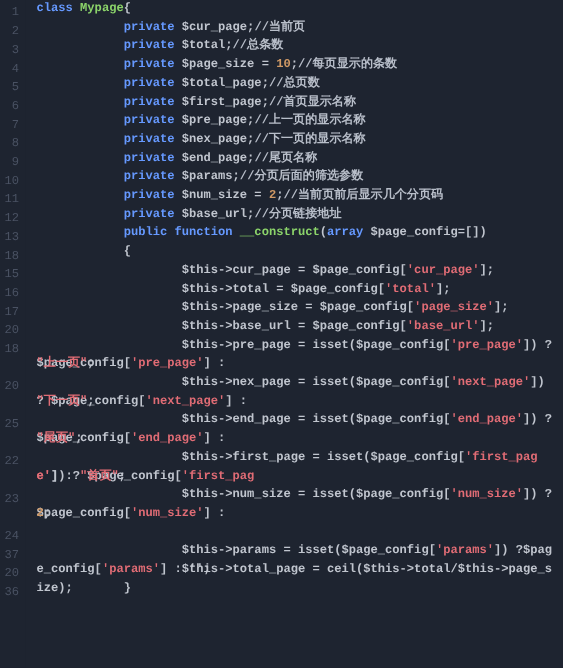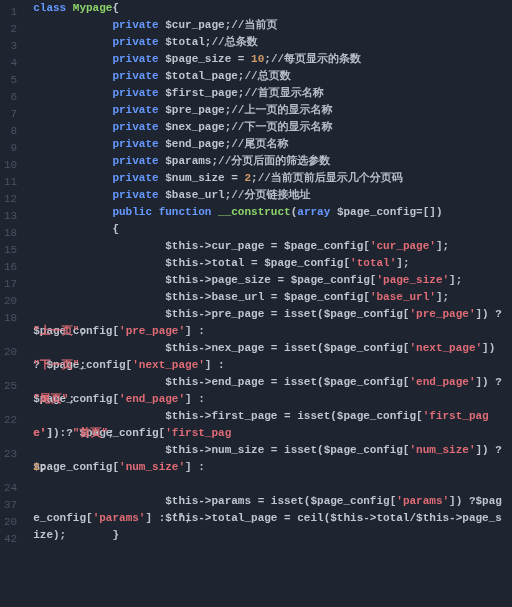--- a/index.html
+++ b/index.html
@@ -79,17 +79,17 @@
       <div></div>
       <div>25</div>
       <div></div>
       <div>22</div>
       <div></div>
       <div>23</div>
       <div></div>
       <div>24</div>
       <div>37</div>
       <div>20</div>
-      <div>42</div>
+      <div>36</div>
       <div></div>
     </div>
   <div class="code" id="code"><div class="line"><span></span><span class="kw">class </span><span class="name">Mypage</span><span class="op">{</span></div><div class="line"><span>            </span><span class="kw">private </span><span class="var">$cur_page</span><span class="op">;</span><span class="cmtw">//当前页</span></div><div class="line"><span>            </span><span class="kw">private </span><span class="var">$total</span><span class="op">;</span><span class="cmtw">//总条数</span></div><div class="line"><span>            </span><span class="kw">private </span><span class="var">$page_size = </span><span class="num">10</span><span class="op">;</span><span class="cmtw">//每页显示的条数</span></div><div class="line"><span>            </span><span class="kw">private </span><span class="var">$total_page</span><span class="op">;</span><span class="cmtw">//总页数</span></div><div class="line"><span>            </span><span class="kw">private </span><span class="var">$first_page</span><span class="op">;</span><span class="cmtw">//首页显示名称</span></div><div class="line"><span>            </span><span class="kw">private </span><span class="var">$pre_page</span><span class="op">;</span><span class="cmtw">//上一页的显示名称</span></div><div class="line"><span>            </span><span class="kw">private </span><span class="var">$nex_page</span><span class="op">;</span><span class="cmtw">//下一页的显示名称</span></div><div class="line"><span>            </span><span class="kw">private </span><span class="var">$end_page</span><span class="op">;</span><span class="cmtw">//尾页名称</span></div><div class="line"><span>            </span><span class="kw">private </span><span class="var">$params</span><span class="op">;</span><span class="cmtw">//分页后面的筛选参数</span></div><div class="line"><span>            </span><span class="kw">private </span><span class="var">$num_size = </span><span class="num">2</span><span class="op">;</span><span class="cmtw">//当前页前后显示几个分页码</span></div><div class="line"><span>            </span><span class="kw">private </span><span class="var">$base_url</span><span class="op">;</span><span class="cmtw">//分页链接地址</span></div><div class="line"><span>            </span><span class="kw">public function </span><span class="name">__construct</span><span class="op">(</span><span class="kw">array </span><span class="var">$page_config</span><span class="op">=[])</span></div><div class="line"><span>            </span><span class="op">{</span></div><div class="line"><span>                    </span><span class="var">$this-&gt;cur_page = $page_config[</span><span class="str">'cur_page'</span><span class="var">];</span></div><div class="line"><span>                    </span><span class="var">$this-&gt;total = $page_config[</span><span class="str">'total'</span><span class="var">];</span></div><div class="line"><span>                    </span><span class="var">$this-&gt;page_size = $page_config[</span><span class="str">'page_size'</span><span class="var">];</span></div><div class="line"><span>                    </span><span class="var">$this-&gt;base_url = $page_config[</span><span class="str">'base_url'</span><span class="var">];</span></div><div class="line"><span>                    </span><span class="var">$this-&gt;pre_page = isset($page_config[</span><span class="str">'pre_page'</span><span class="var">]) ? $page_config[</span><span class="str">'pre_page'</span><span class="var">] : </span></div><div class="line"><span class="str">"上一页"</span><span class="var">;</span></div><div class="line"><span>                    </span><span class="var">$this-&gt;nex_page = isset($page_config[</span><span class="str">'next_page'</span><span class="var">]) ? $page_config[</span><span class="str">'next_page'</span><span class="var">] : </span></div><div class="line"><span class="str">"下一页"</span><span class="var">;</span></div><div class="line"><span>                    </span><span class="var">$this-&gt;end_page = isset($page_config[</span><span class="str">'end_page'</span><span class="var">]) ? $page_config[</span><span class="str">'end_page'</span><span class="var">] : </span></div><div class="line"><span class="str">"尾页"</span><span class="var">;</span></div><div class="line"><span>                    </span><span class="var">$this-&gt;first_page = isset($page_config[</span><span class="str">'first_page'</span><span class="var">]) ? $page_config[</span><span class="str">'first_pag</span></div><div class="line"><span class="str">e'</span><span class="var">] : </span><span class="str">"首页"</span><span class="var">;</span></div><div class="line"><span>                    </span><span class="var">$this-&gt;num_size = isset($page_config[</span><span class="str">'num_size'</span><span class="var">]) ? $page_config[</span><span class="str">'num_size'</span><span class="var">] : </span></div><div class="line"><span class="num">2</span><span class="var">;</span></div><div class="line"><span></span><span class="var"></span></div><div class="line"><span>                    </span><span class="var">$this-&gt;params = isset($page_config[</span><span class="str">'params'</span><span class="var">]) ?$page_config[</span><span class="str">'params'</span><span class="var">] : '';</span></div><div class="line"><span>                    </span><span class="var">$this-&gt;total_page = ceil($this-&gt;total/$this-&gt;page_size);</span></div><div class="line"><span>            </span><span class="op">}</span></div><div class="line"><span></span><span class="var"></span></div></div>
 </div>
 
 </body></html>

